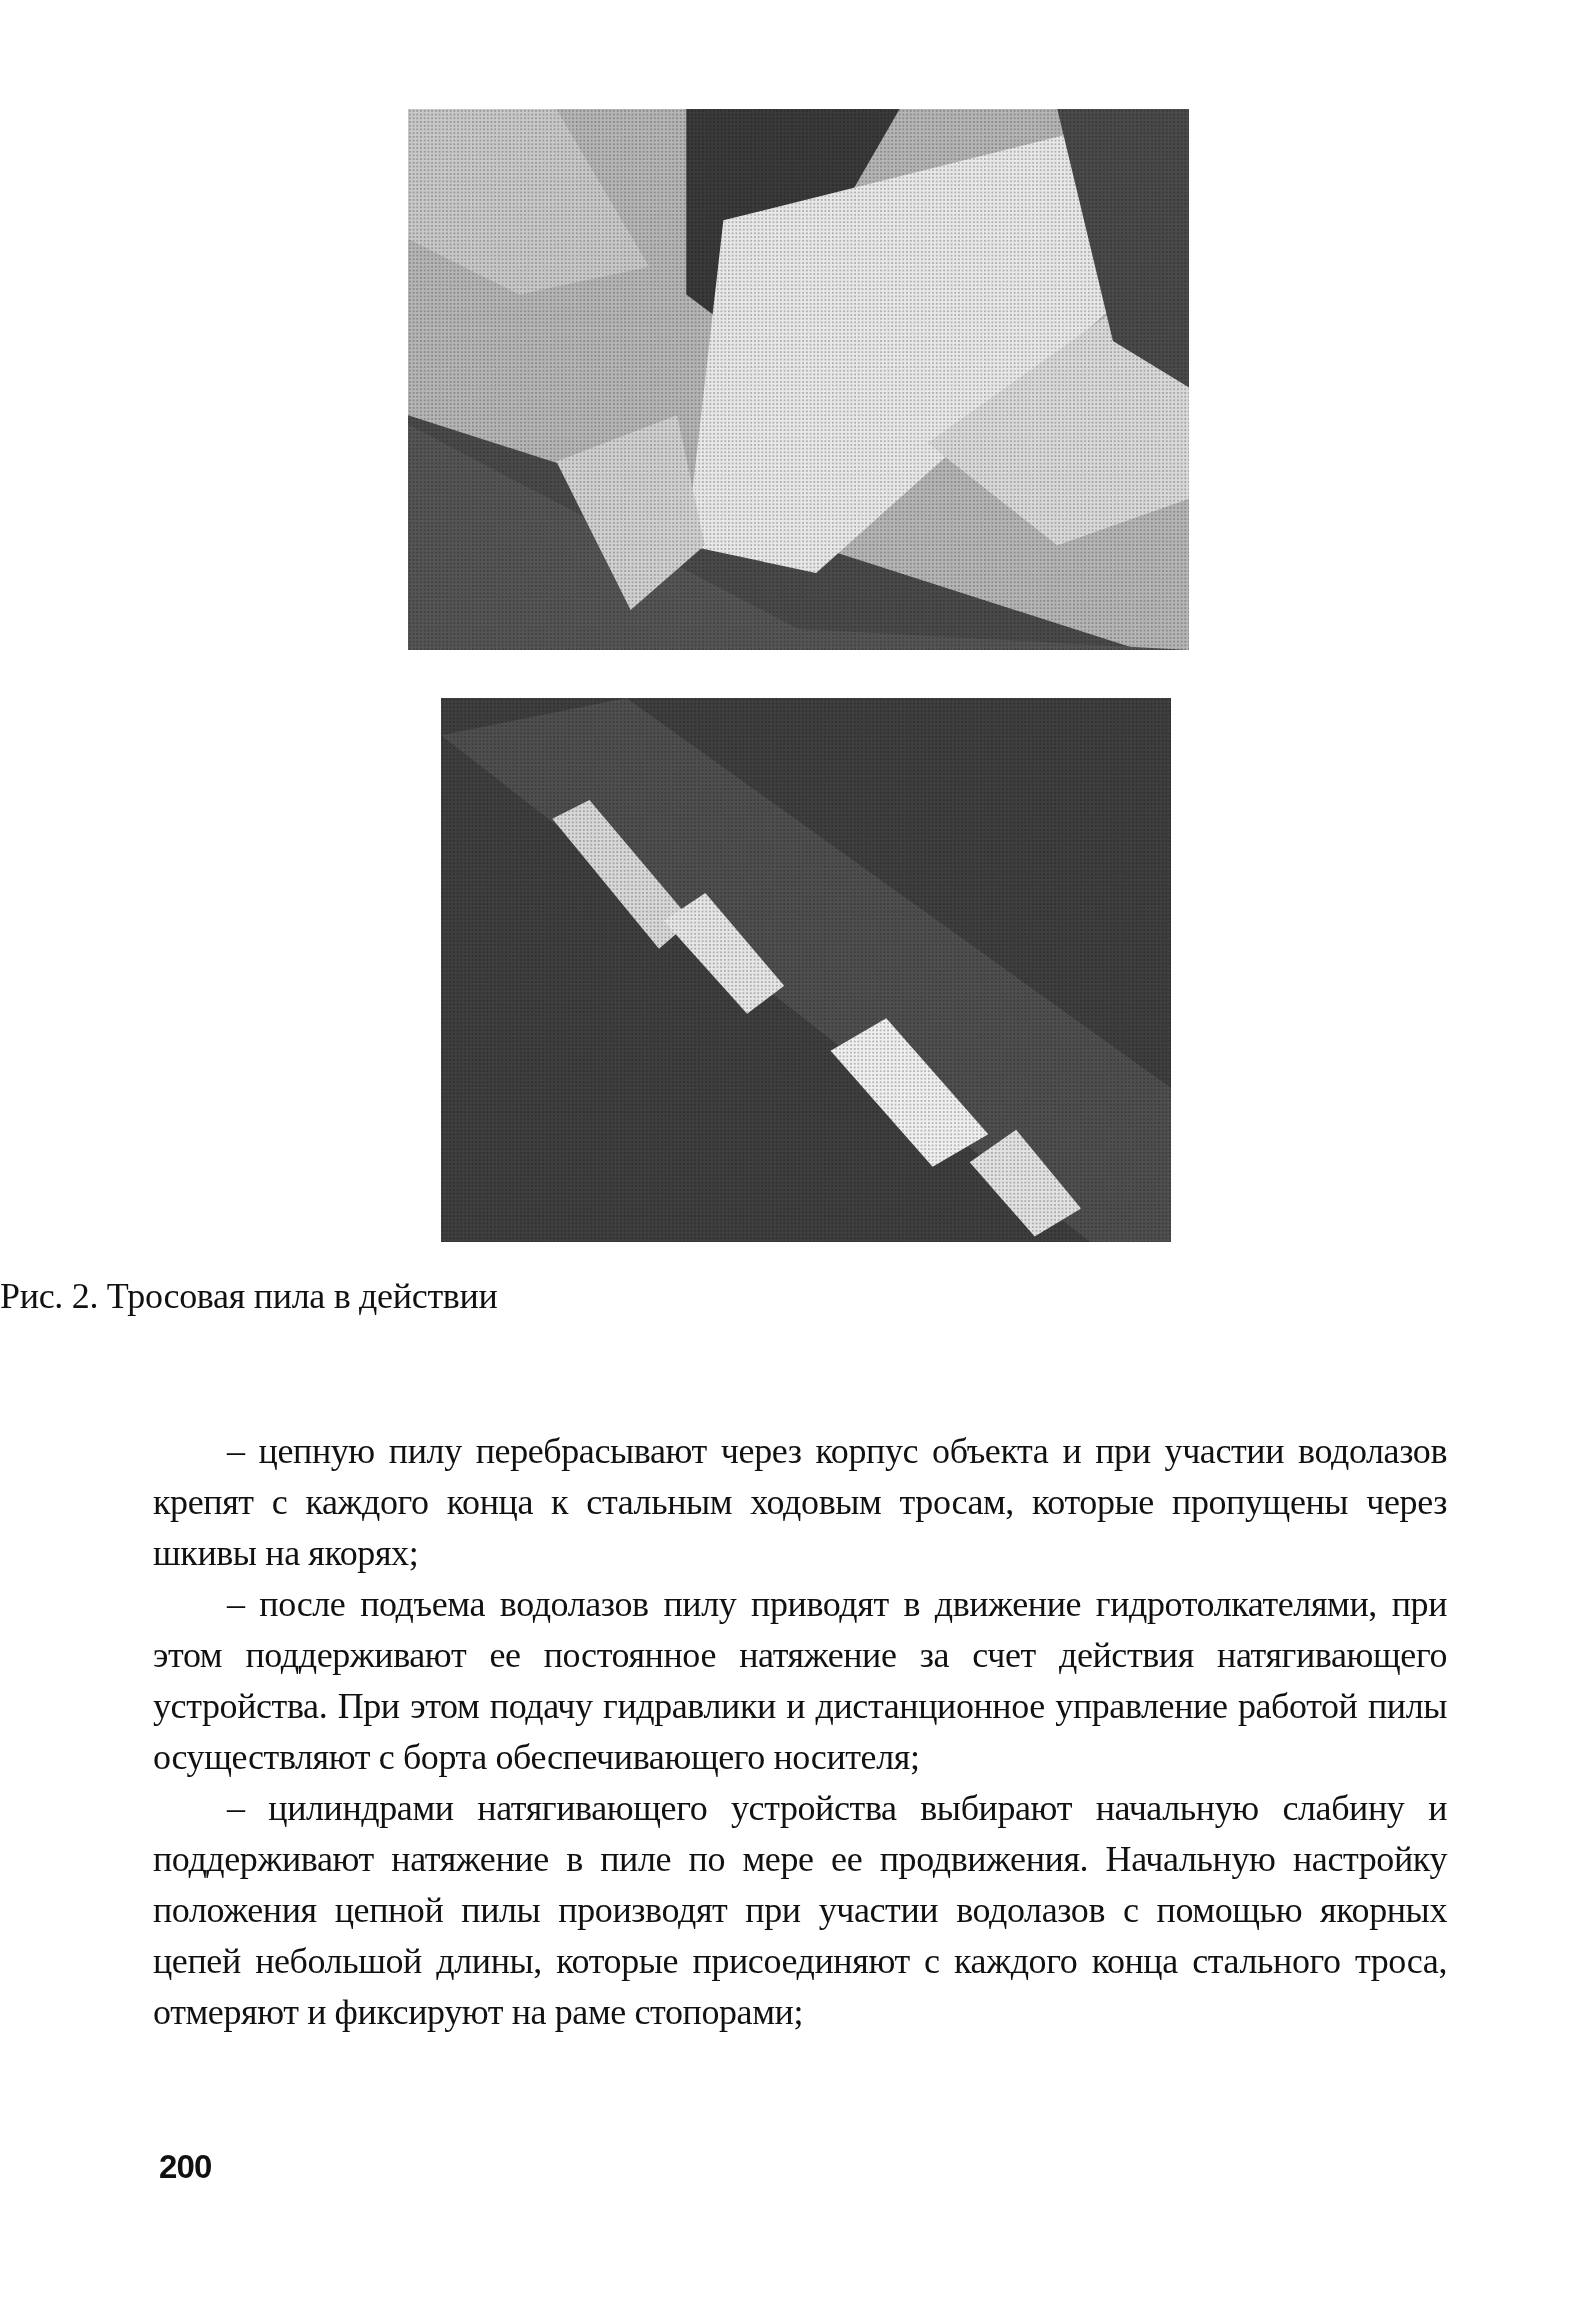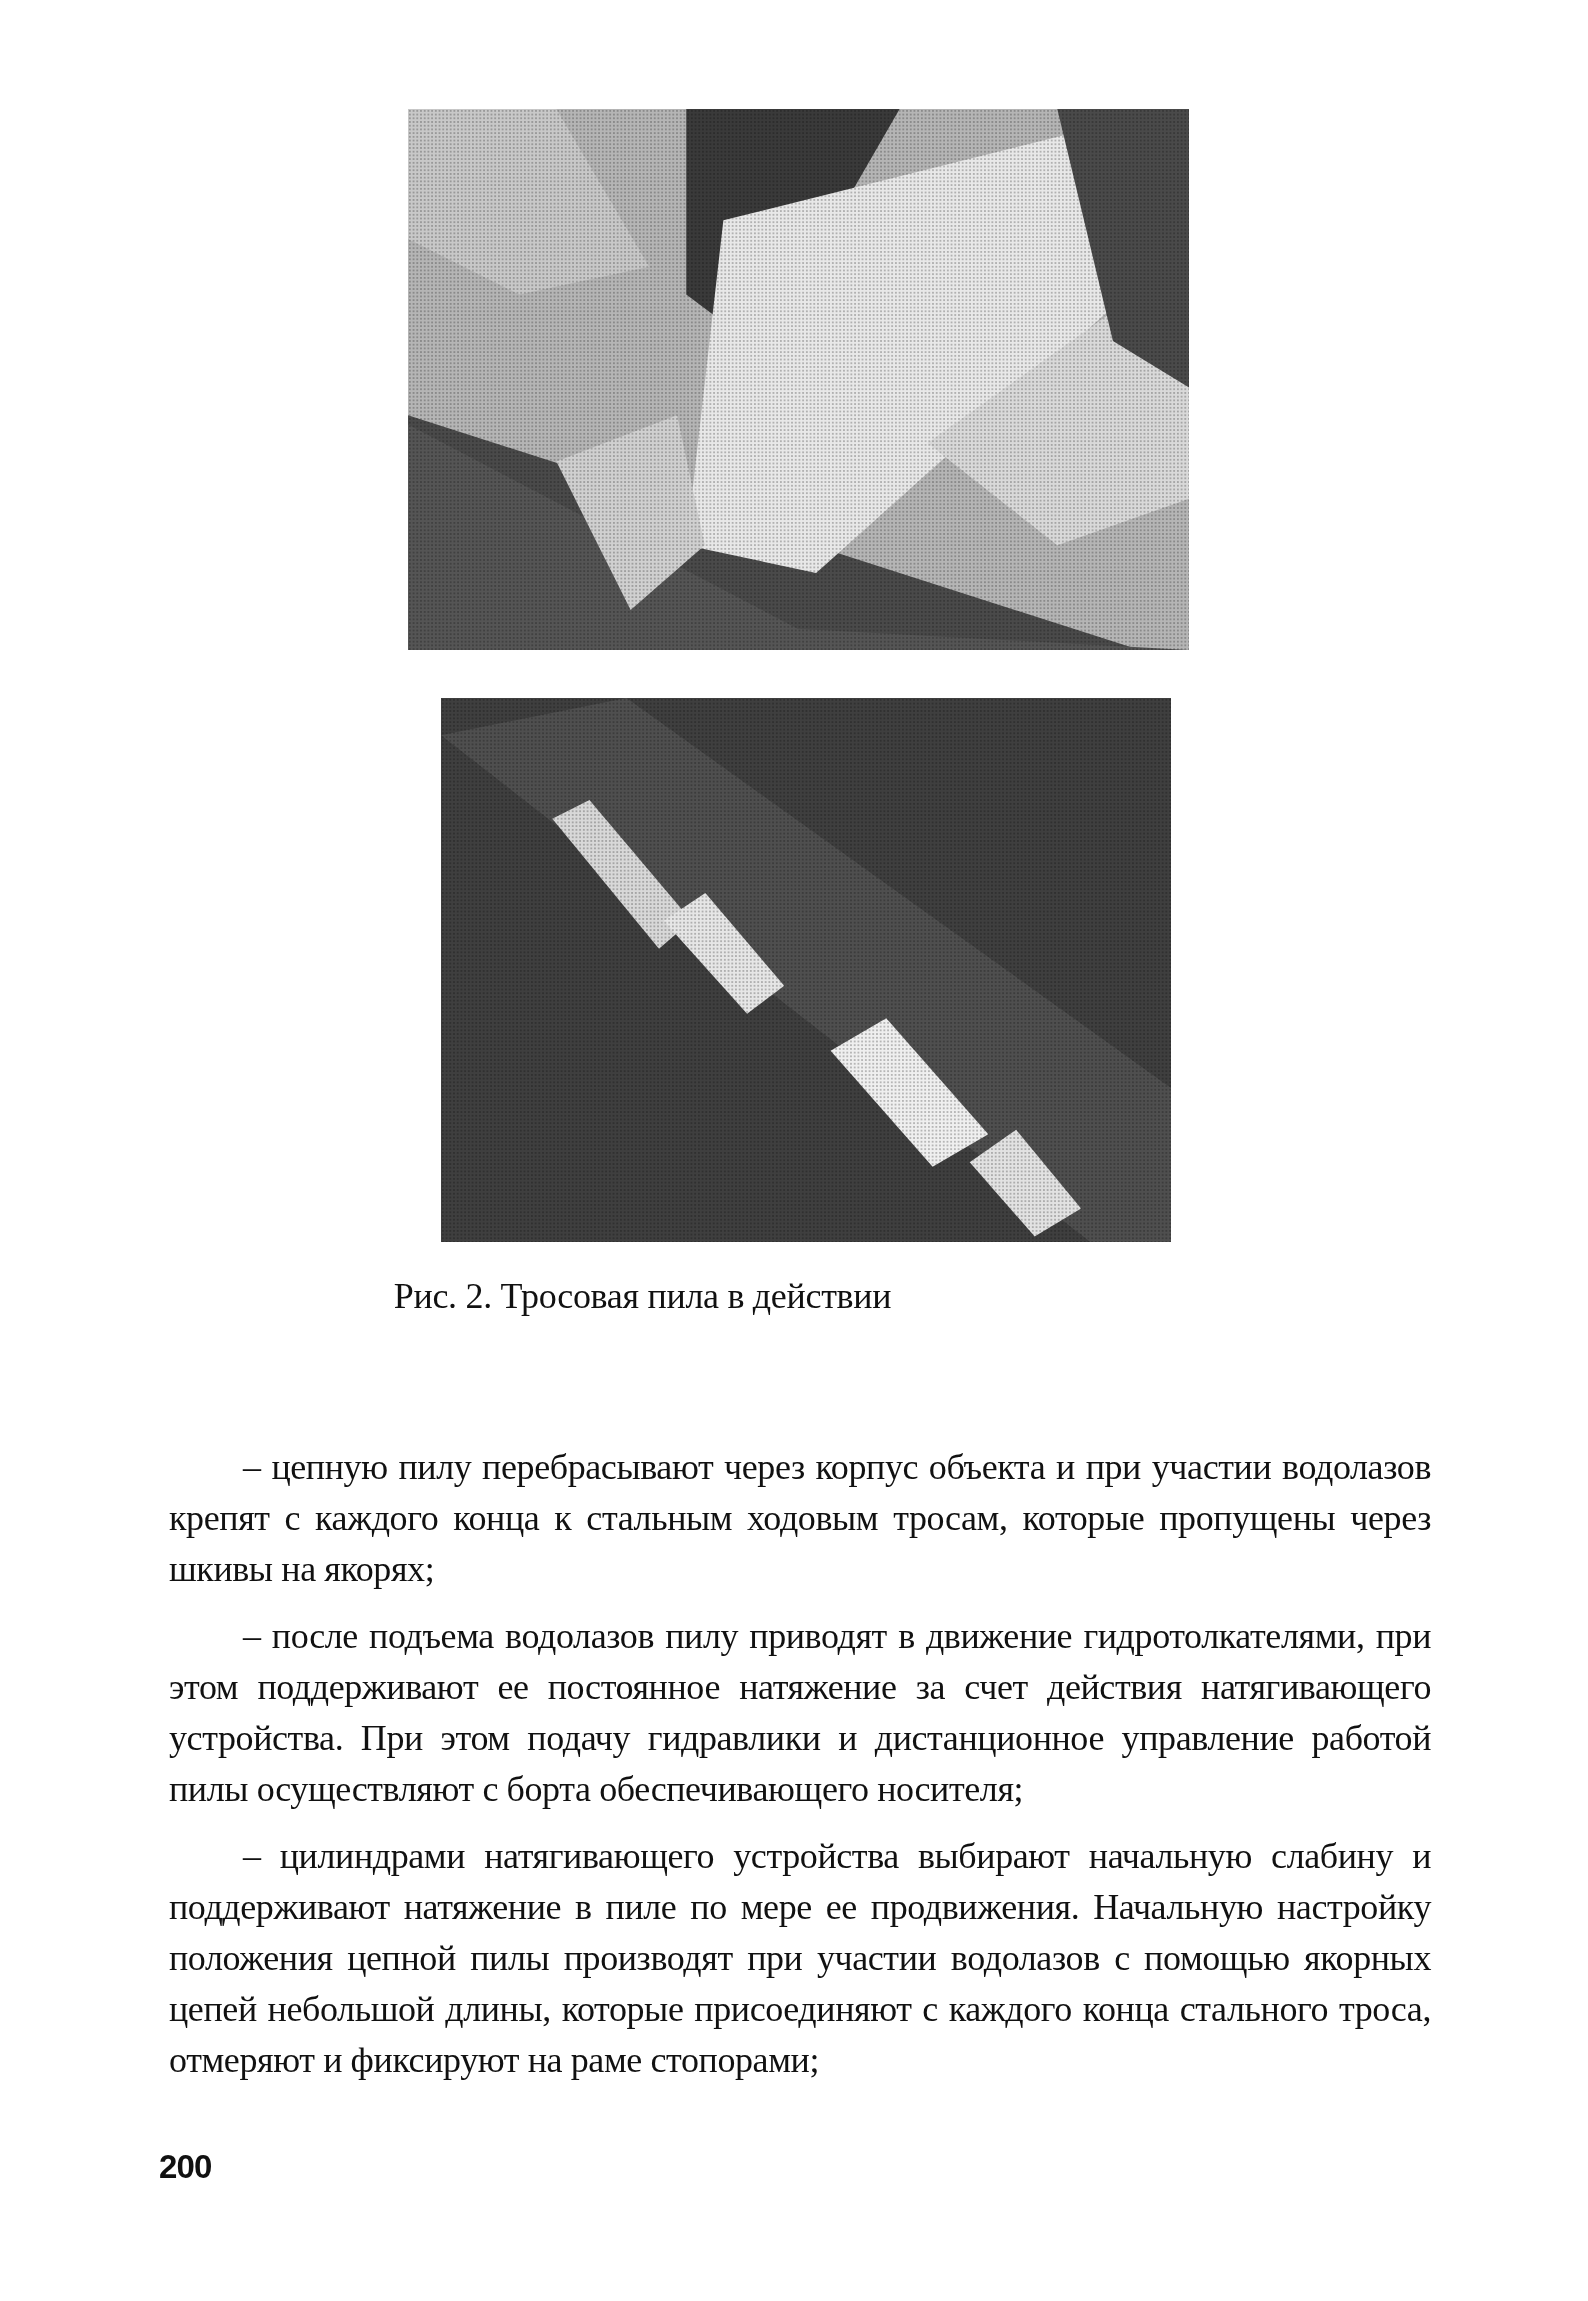--- a/index.html
+++ b/index.html
@@ -2,25 +2,25 @@
 <html style="font-size:15px"><head>
   <meta charset="utf-8">
   <style>
     html, body { margin: 0; padding: 0; background: #ffffff; }
     body { width: 1589px; height: 2301px; position: relative; overflow: hidden;
            font-family: "Liberation Serif", "DejaVu Serif", serif; color: #111; }
     .photo { position: absolute; overflow: hidden; }
     .photo svg { width: 100%; height: 100%; display: block; }
     #photo1 { left: 408px; top: 109px; width: 781px; height: 541px; background: #8a8a8a; }
     #photo2 { left: 441px; top: 698px; width: 730px; height: 544px; background: #3a3a3a; }
-    .caption { position: absolute; left: 0; width: 1285px; top: 1275px; text-align: center;
+    .caption { position: absolute; left: 0; width: 1285px; top: 1275px; 
                font-size: 36px; letter-spacing: -0.3px; }
     .body-text { position: absolute; left: 153px; width: 1294px; top: 1426px;
                  font-size: 36px; line-height: 51px; text-align: justify; letter-spacing: -0.4px; }
-    .body-text p { margin: 16px; text-indent: 74px; }
+    .body-text p { margin: 0; text-indent: 74px; }
     .page-number { position: absolute; left: 159px; top: 2148px; font-family: "Liberation Sans", "DejaVu Sans", sans-serif;
                    font-weight: bold; font-size: 33px; letter-spacing: -0.9px; }
   </style>
 </head>
 <body>
 
 <div class="photo" id="photo1">
   <svg viewBox="0 0 842 583" preserveAspectRatio="none">
     <defs>
       <pattern id="ht1" width="4" height="4" patternUnits="userSpaceOnUse">

